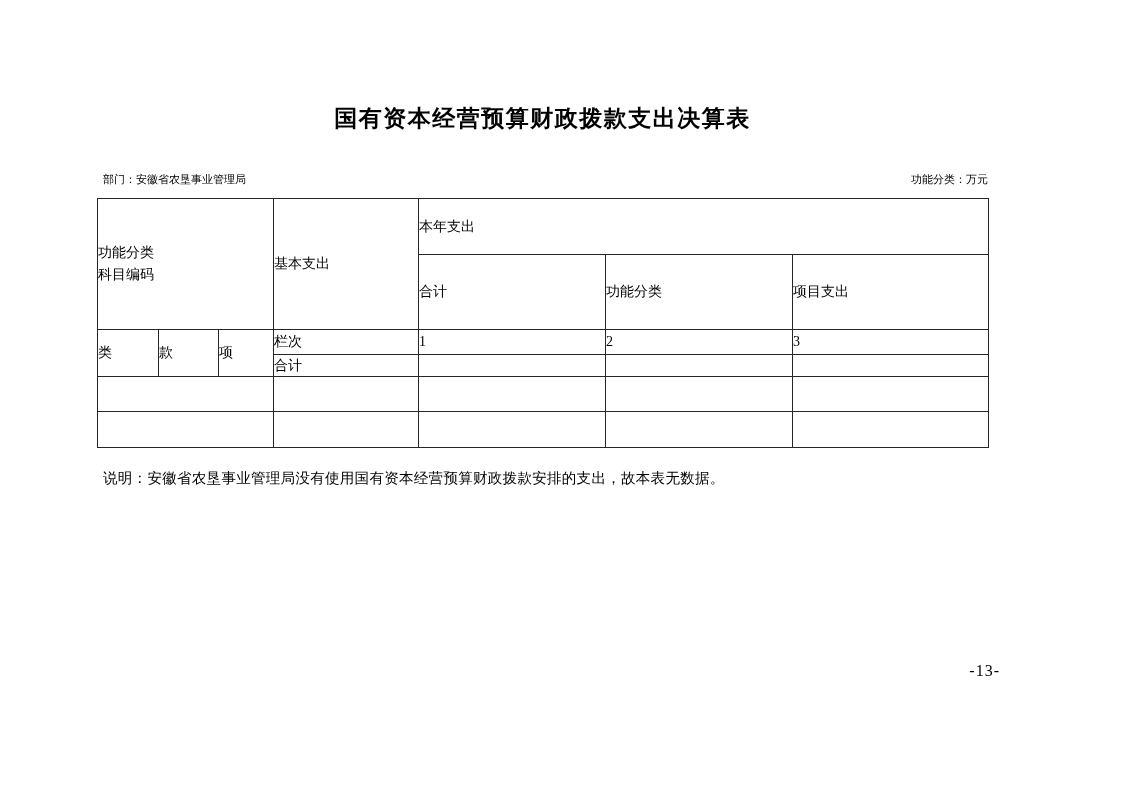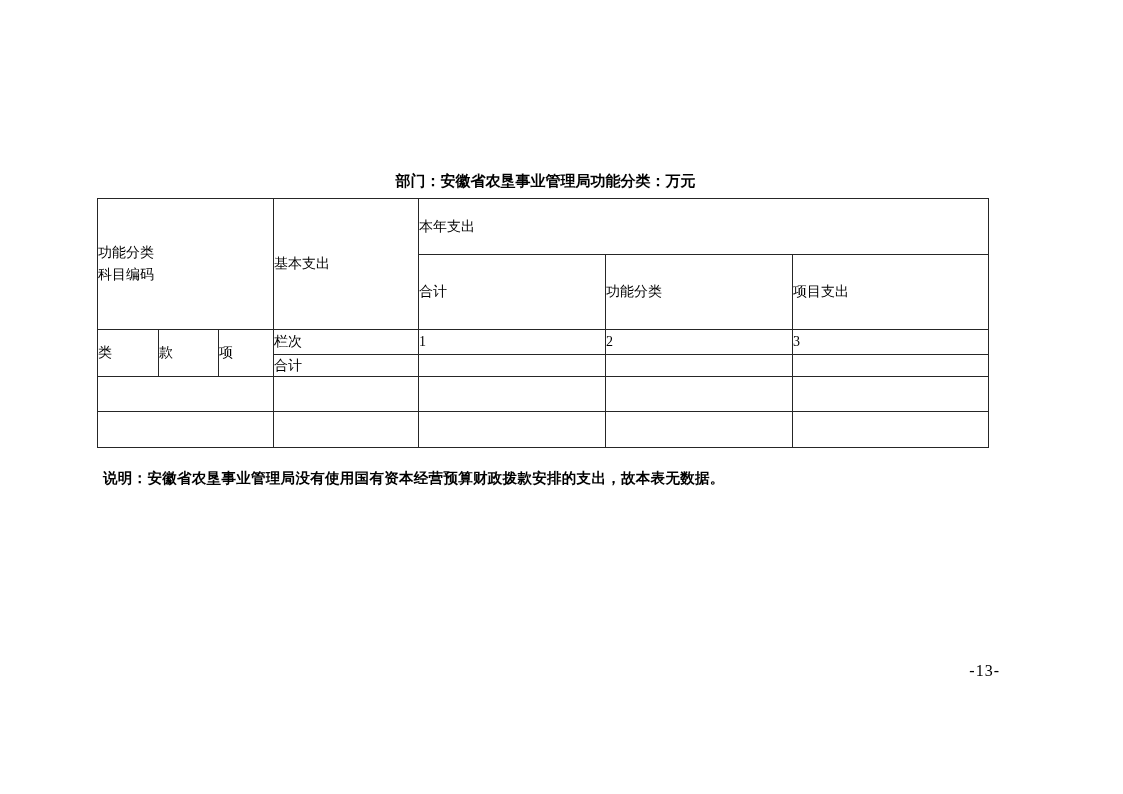--- a/index.html
+++ b/index.html
@@ -35,23 +35,22 @@
     width: 891px;
     text-align: right;
     font-size: 14.5px;
   }
   .meta-row {
     position: absolute;
     top: 172px;
     left: 97px;
     width: 891px;
     display: flex;
-    justify-content: center;
-    font-size: 15px;
-    font-weight: bold;
+    justify-content: space-between;
+    font-size: 11px;
   }
   .meta-row .dept { padding-left: 6px; }
   table.budget-table {
     position: absolute;
     top: 198px;
     left: 97px;
     width: 891px;
     border-collapse: collapse;
     table-layout: fixed;
   }
@@ -74,35 +73,35 @@
     line-height: 1.55;
   }
   td.num { font-size: 13px; }
   .note {
     position: absolute;
     top: 469px;
     left: 103px;
     width: 885px;
     font-size: 14.5px;
     letter-spacing: 0.3px;
-    font-weight: bold;
   }
   .page-number {
     position: absolute;
     top: 662px;
     right: 123px;
     font-size: 16px;
     letter-spacing: 1px;
   }
 </style>
 </head>
 <body>
 
 <div class="page">
 
+  <div class="doc-title">国有资本经营预算财政拨款支出决算表</div>
 
 
   <div class="meta-row">
     <span class="dept">部门：安徽省农垦事业管理局</span>
     <span class="unit">功能分类：万元</span>
   </div>
 
   <table class="budget-table">
     <colgroup>
       <col style="width:61px">

